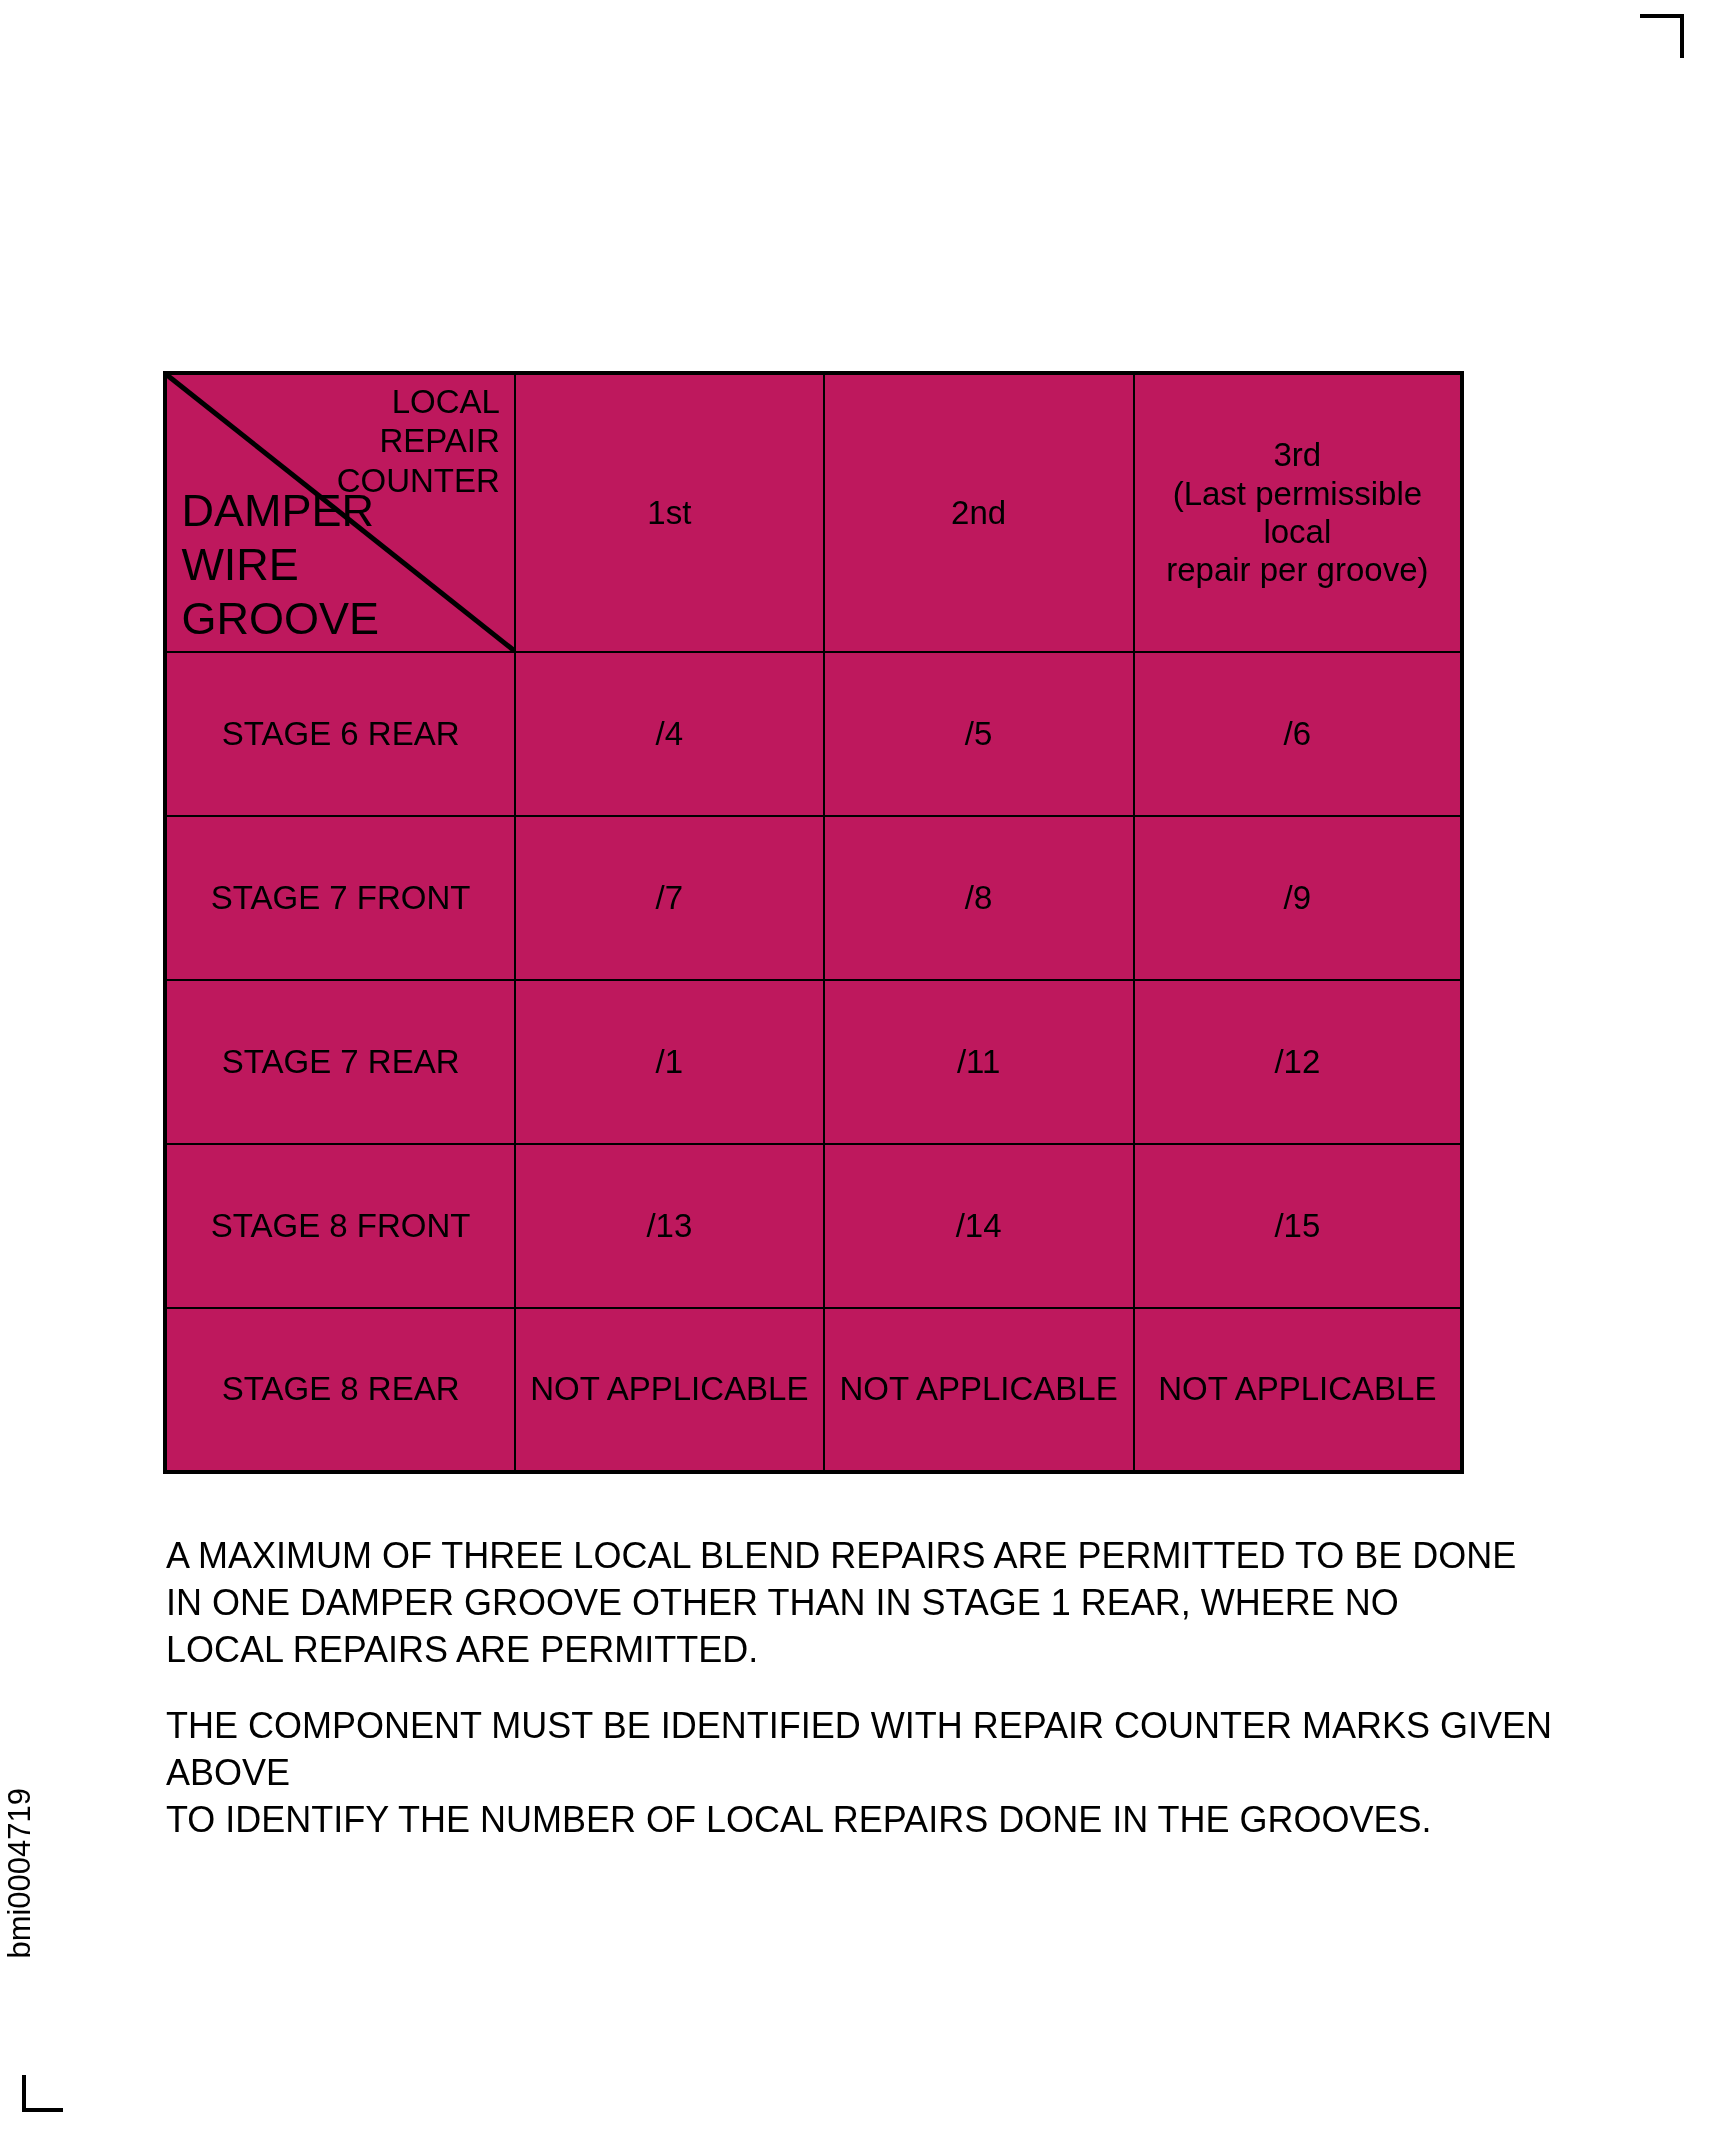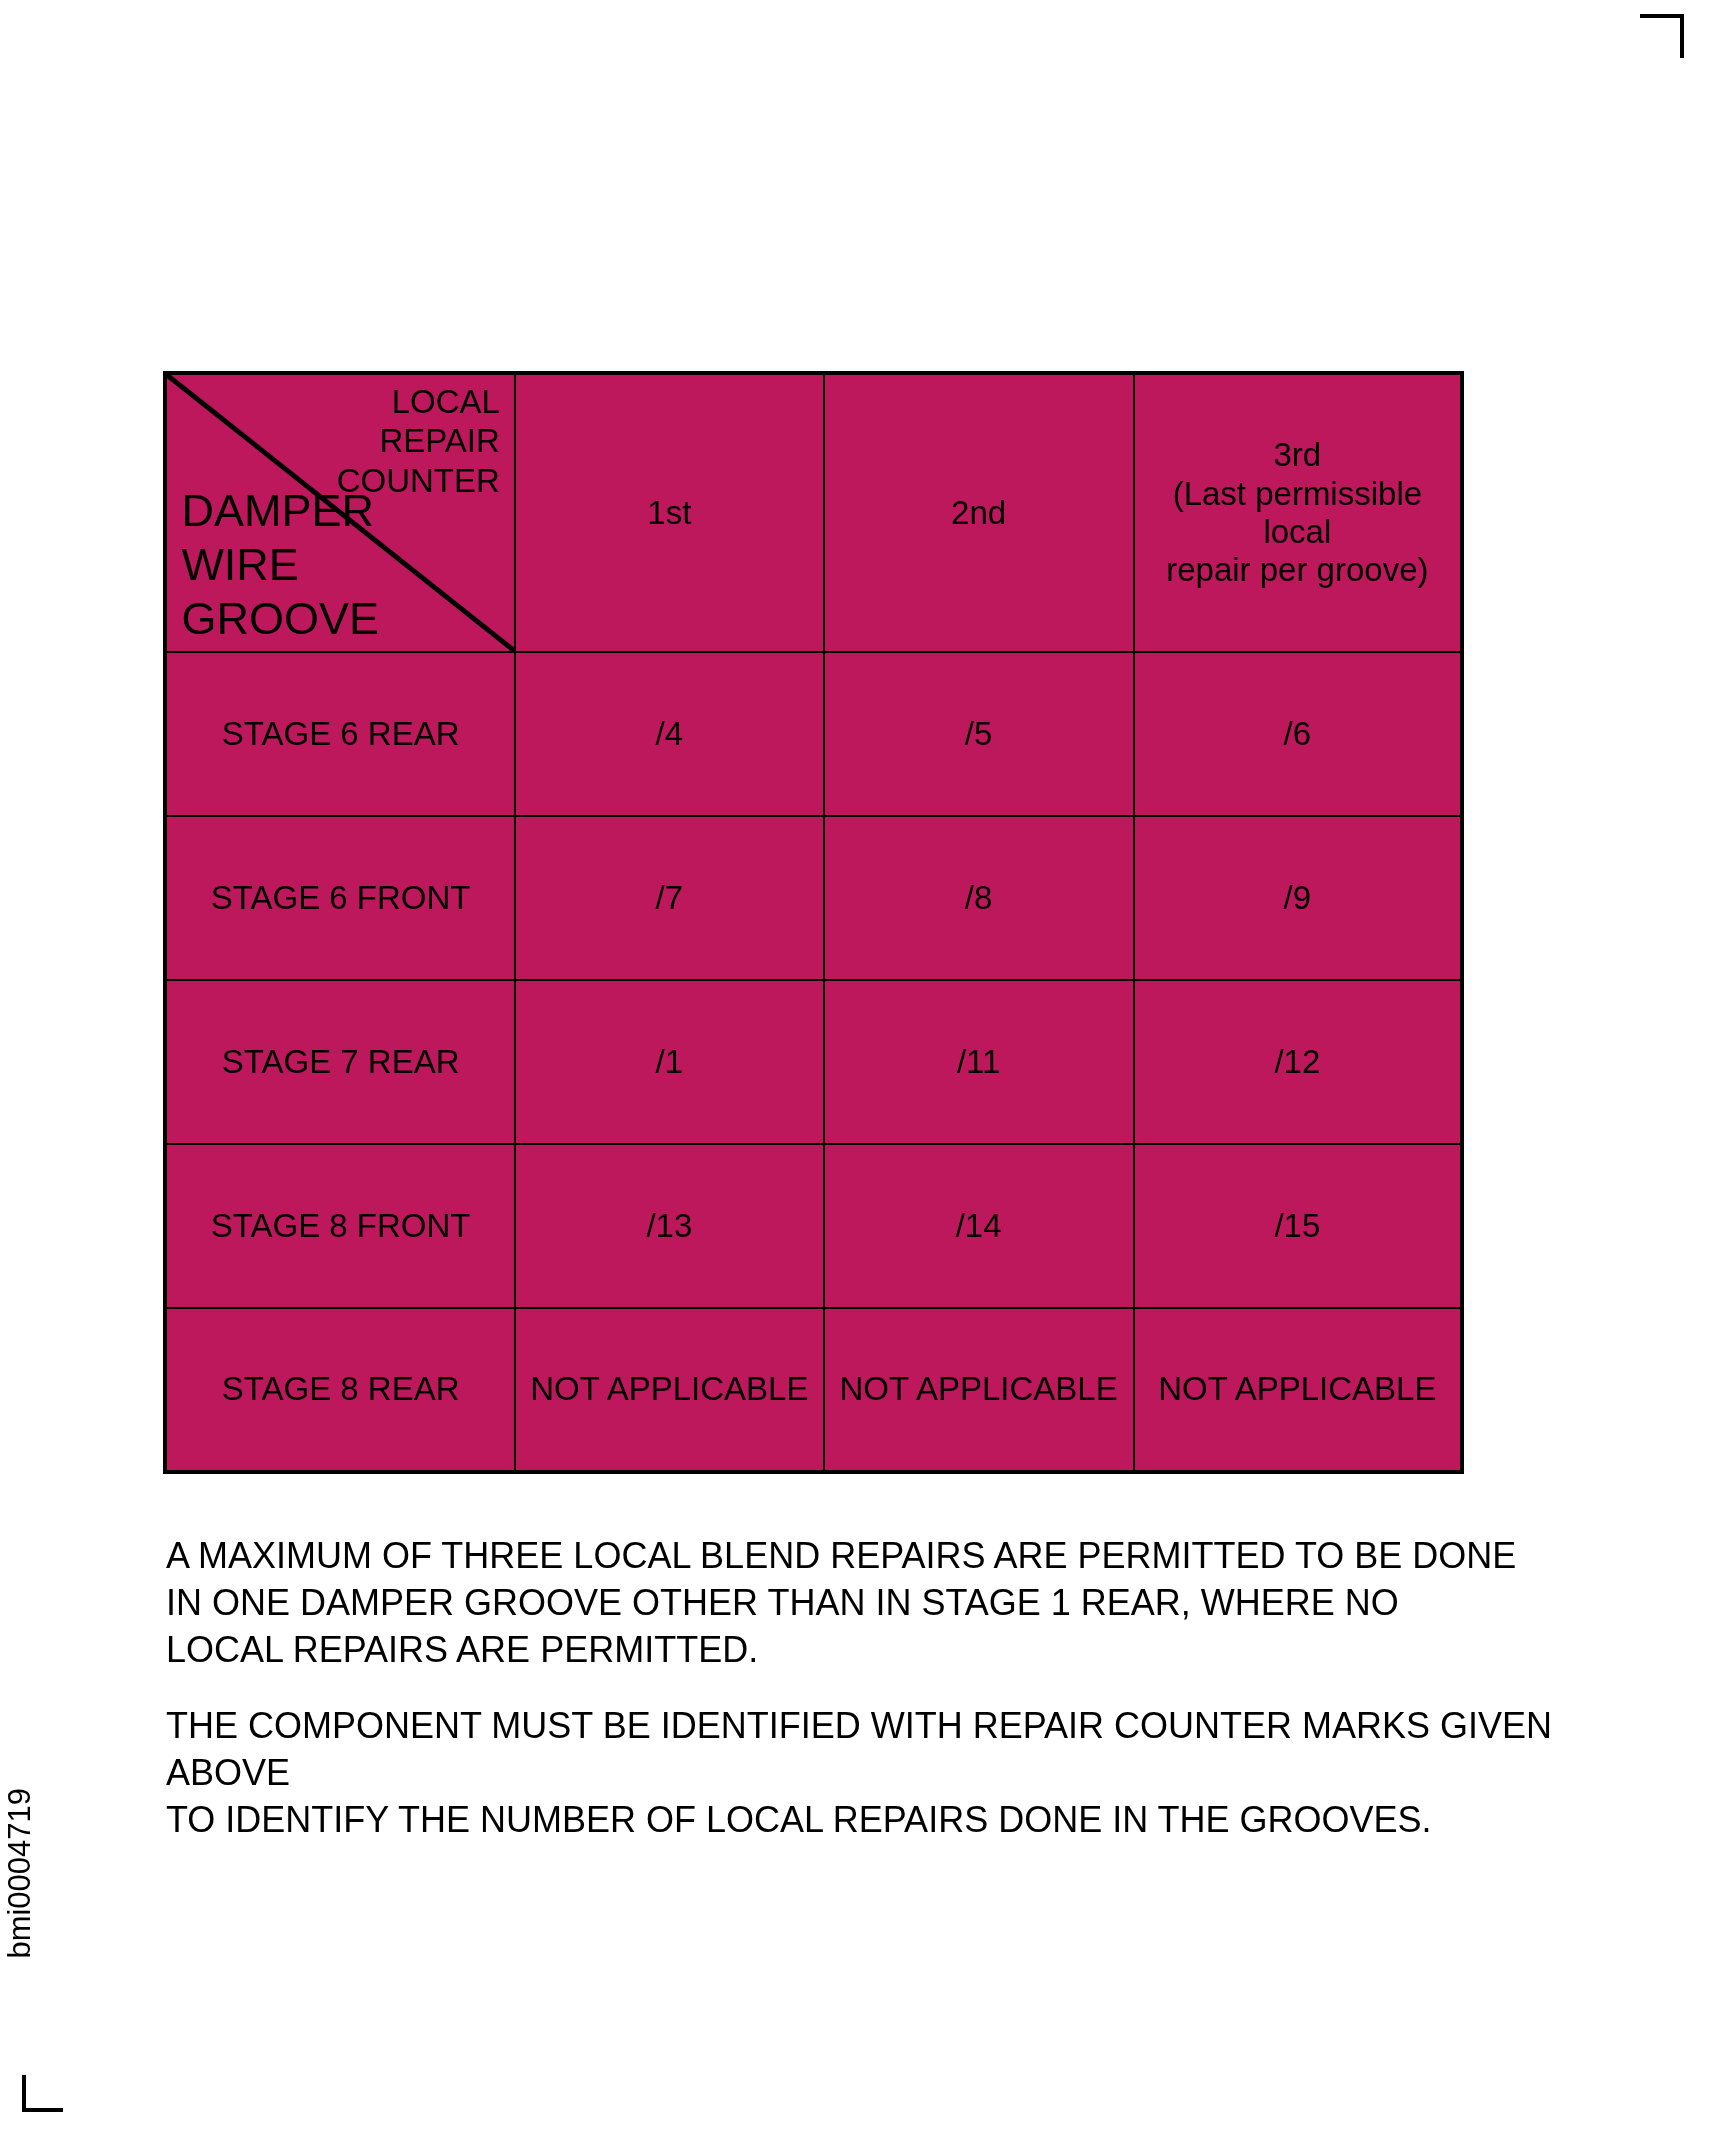--- a/index.html
+++ b/index.html
@@ -187,21 +187,21 @@
 
 
     <tr class="data-row">
       <td class="row-label">STAGE 6 REAR</td>
       <td class="cell-value">/4</td>
       <td class="cell-value">/5</td>
       <td class="cell-value">/6</td>
     </tr>
 
     <tr class="data-row">
-      <td class="row-label">STAGE 6 FRONT</td>
+      <td class="row-label">STAGE 7 FRONT</td>
       <td class="cell-value">/7</td>
       <td class="cell-value">/8</td>
       <td class="cell-value">/9</td>
     </tr>
 
     <tr class="data-row">
       <td class="row-label">STAGE 7 REAR</td>
       <td class="cell-value">/1</td>
       <td class="cell-value">/11</td>
       <td class="cell-value">/12</td>

